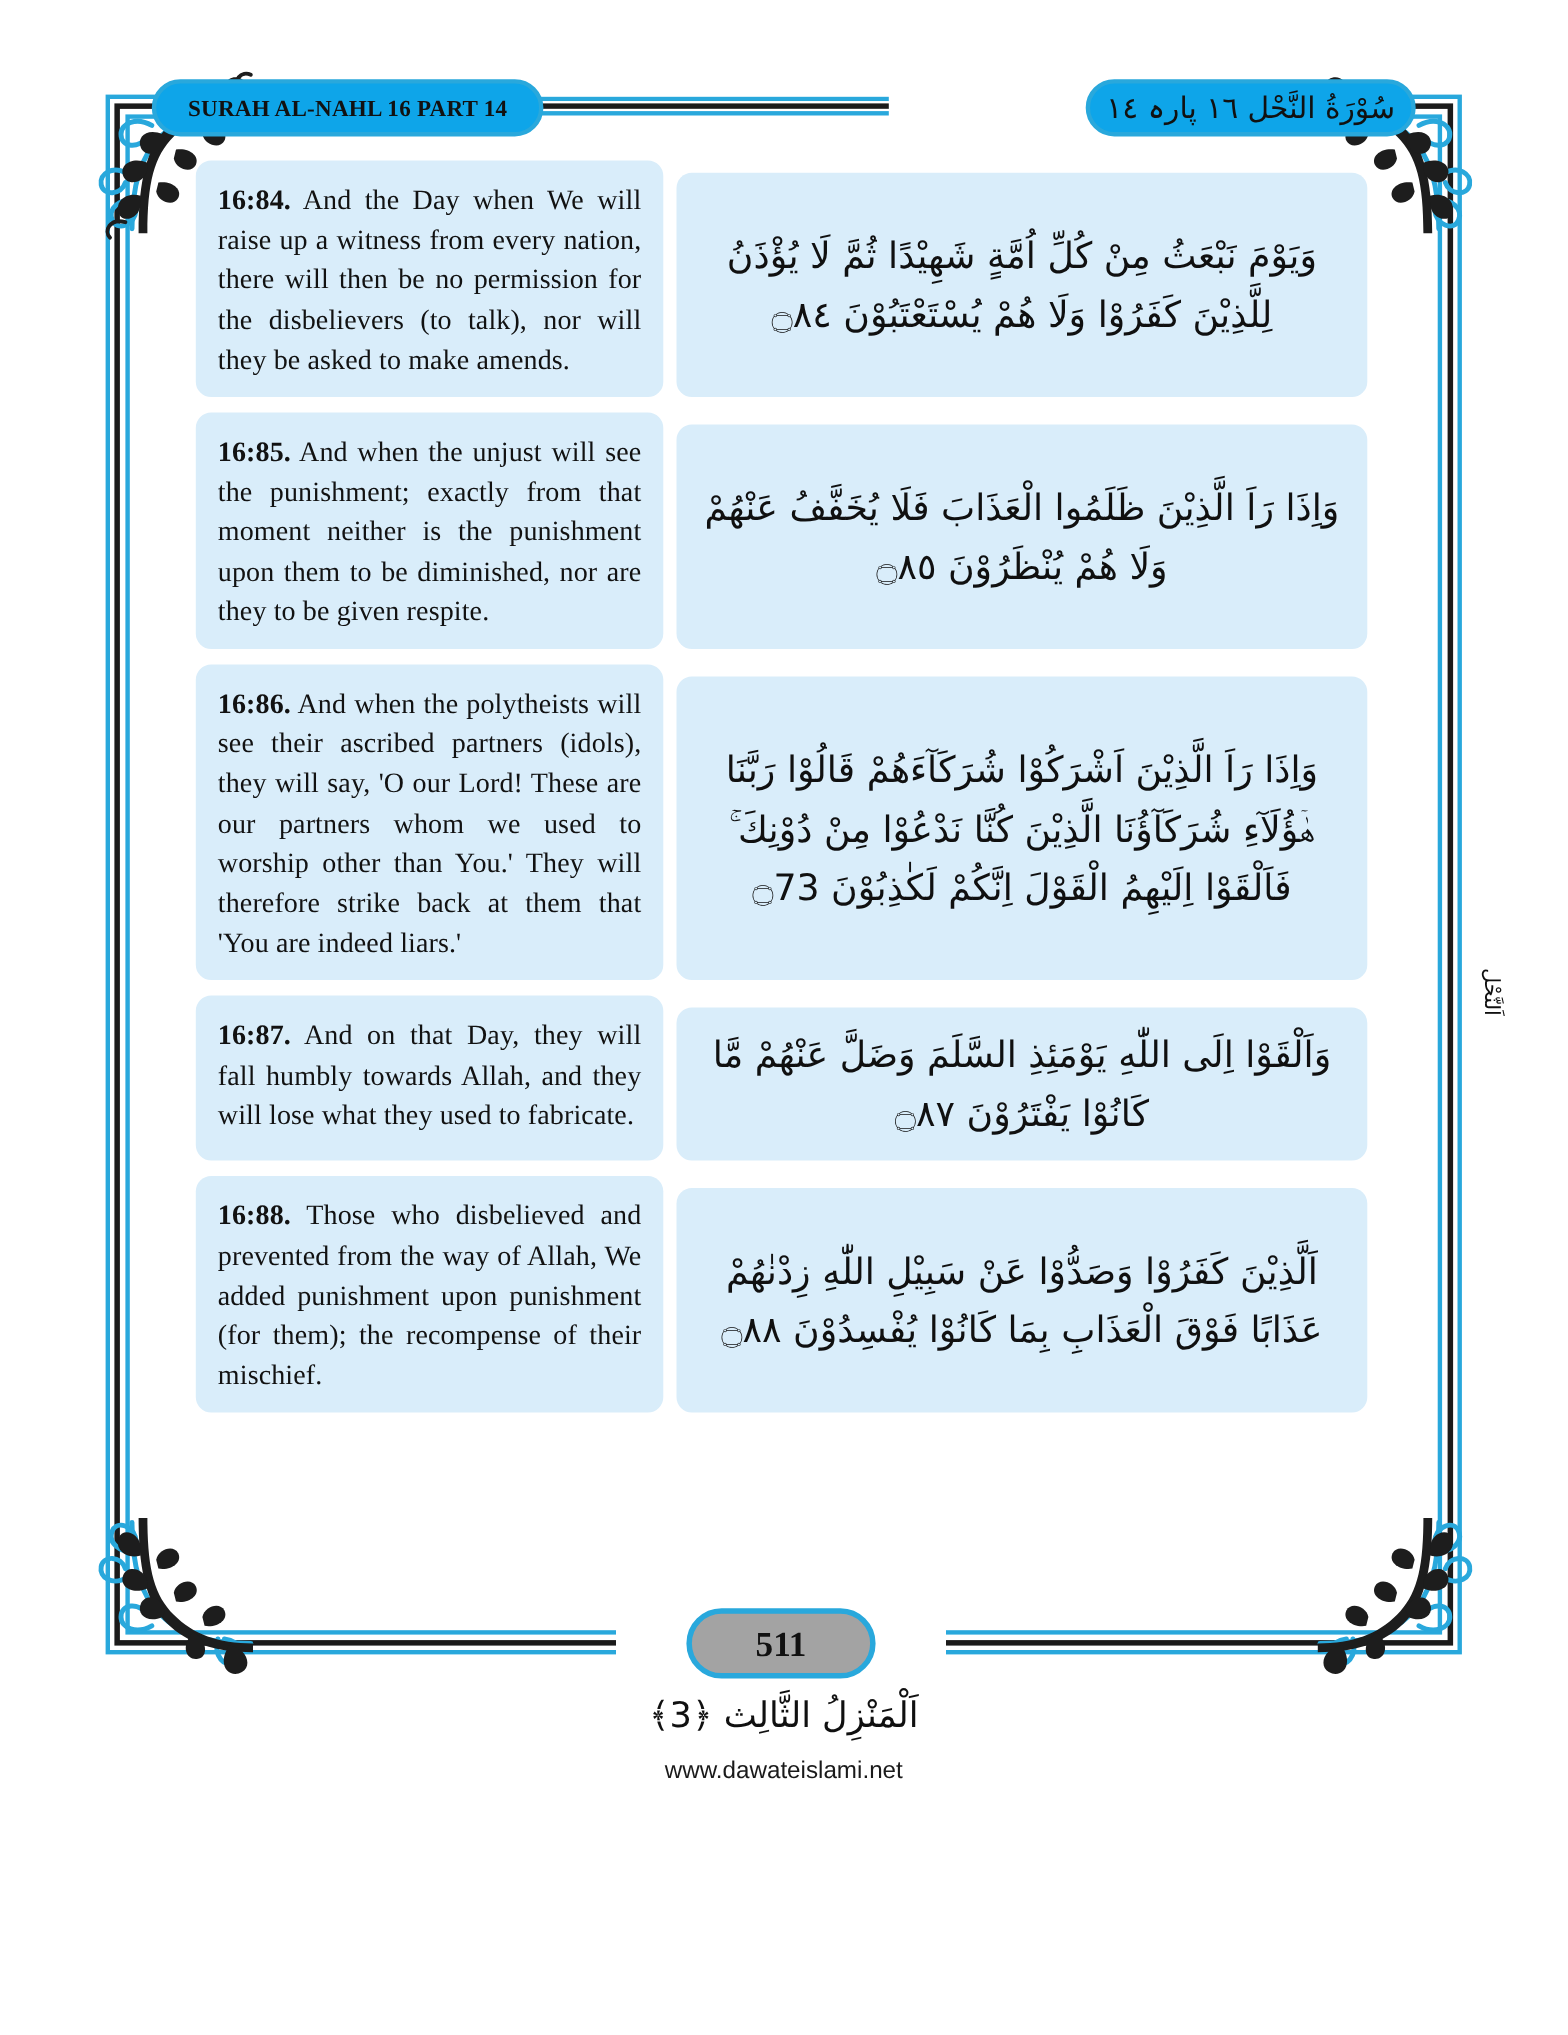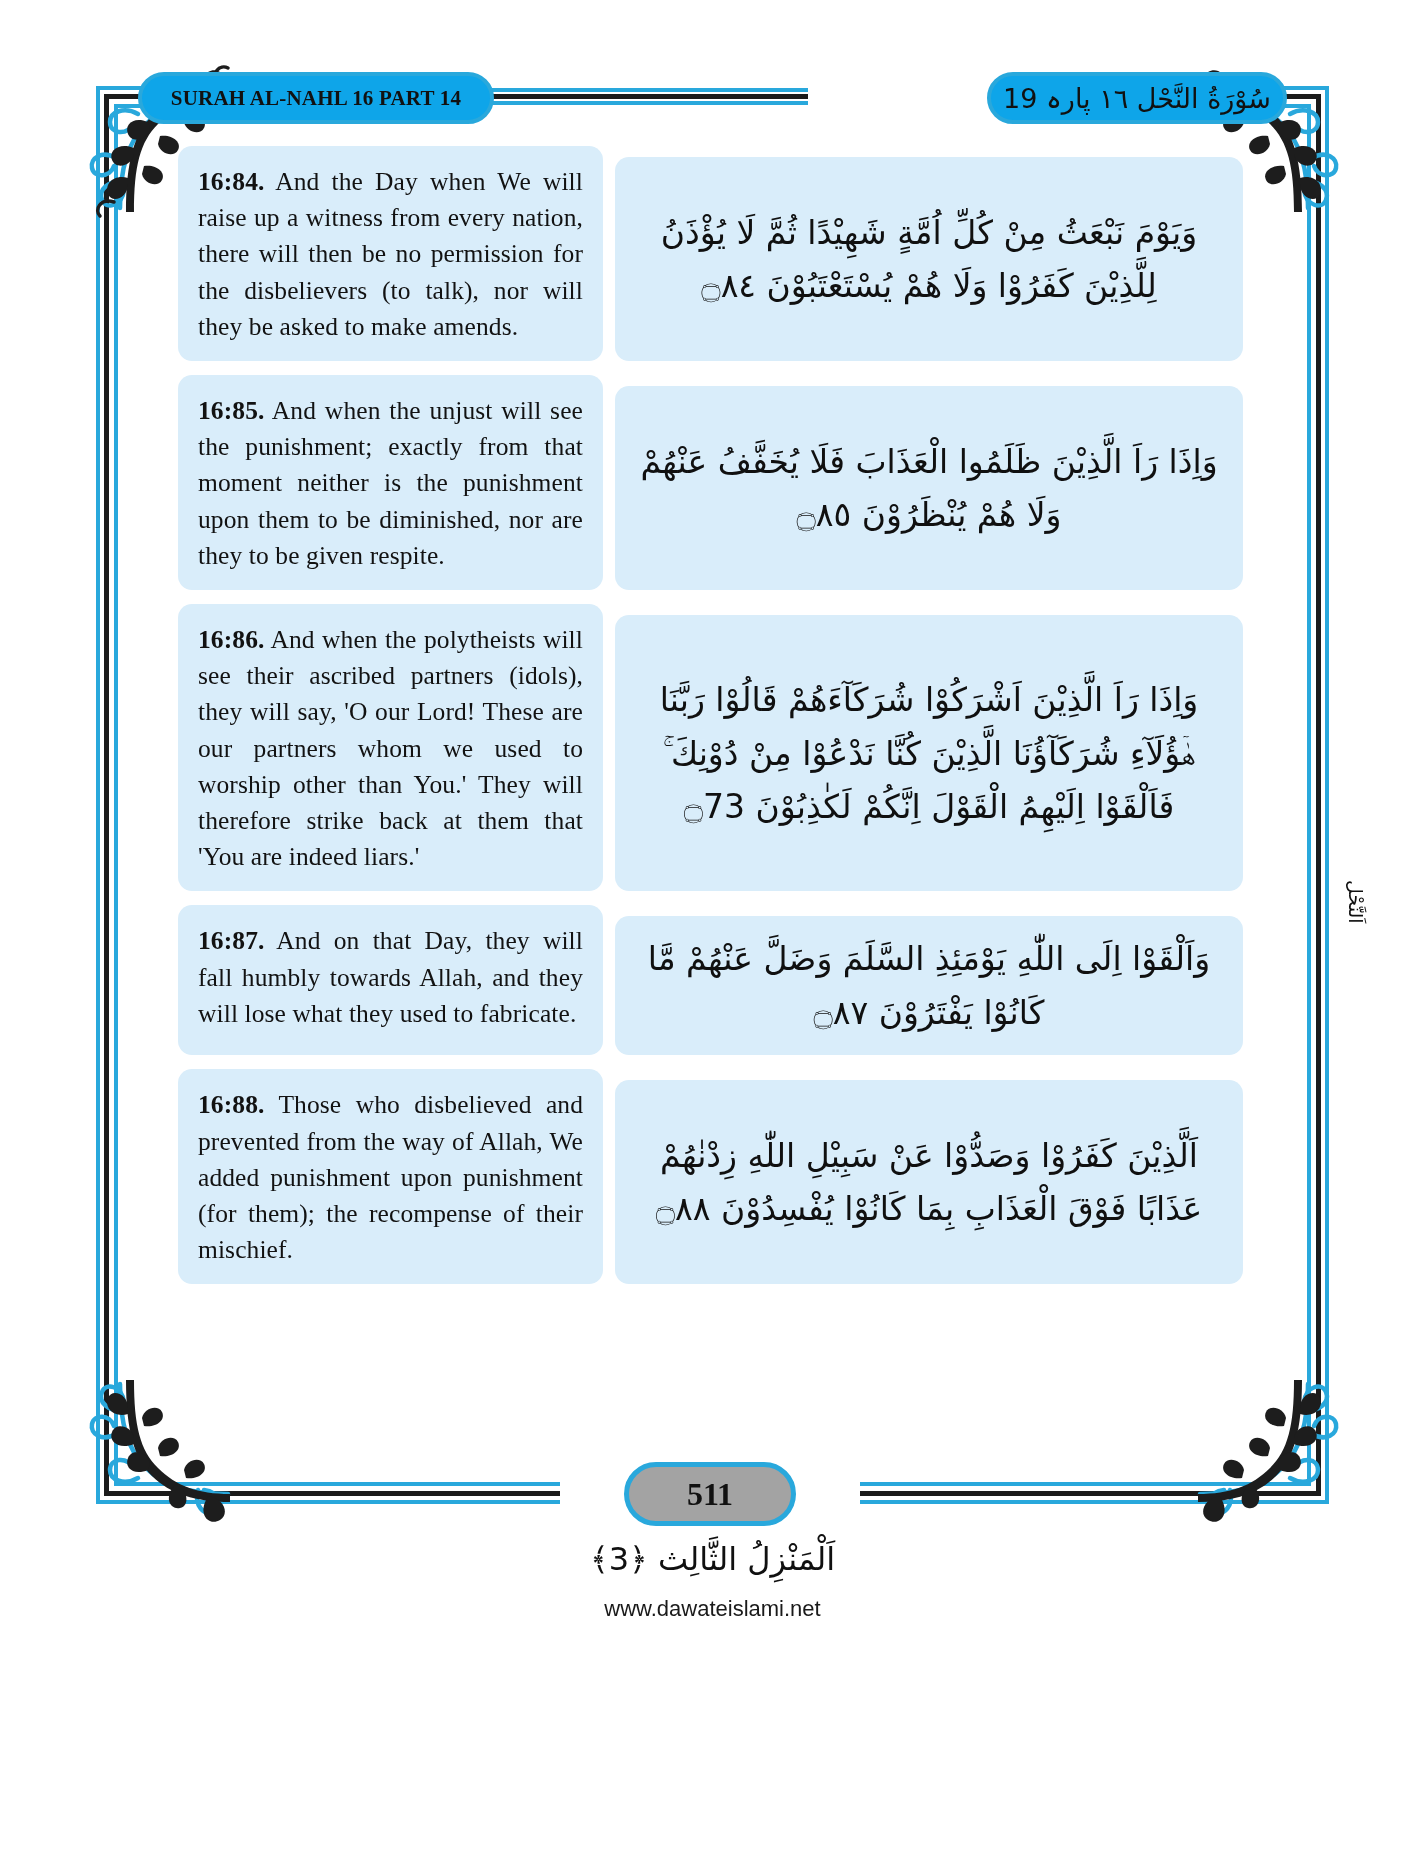--- a/index.html
+++ b/index.html
@@ -340,21 +340,21 @@
     <i class="bar-black"></i>
     <i class="bar-white"></i>
     <i class="bar-cyan"></i>
   </div>
 
   <div class="header-row">
     <div class="pill pill-left">
       <span class="header-en">SURAH AL-NAHL 16 PART 14</span>
     </div>
     <div class="pill pill-right">
-      <span class="header-ar">سُوْرَةُ النَّحْل ١٦ پارہ 19</span>
+      <span class="header-ar">سُوْرَةُ النَّحْل ١٦ پارہ ١٤</span>
     </div>
   </div>
 
   <div class="content">
 
     <div class="verse-row">
       <div class="cell cell-en">
         <span class="vnum">16:84.</span>
         <span>And the Day when We will raise up a witness from every nation, there will then be no permission for the disbelievers (to talk), nor will they be asked to make amends.</span>
       </div>

